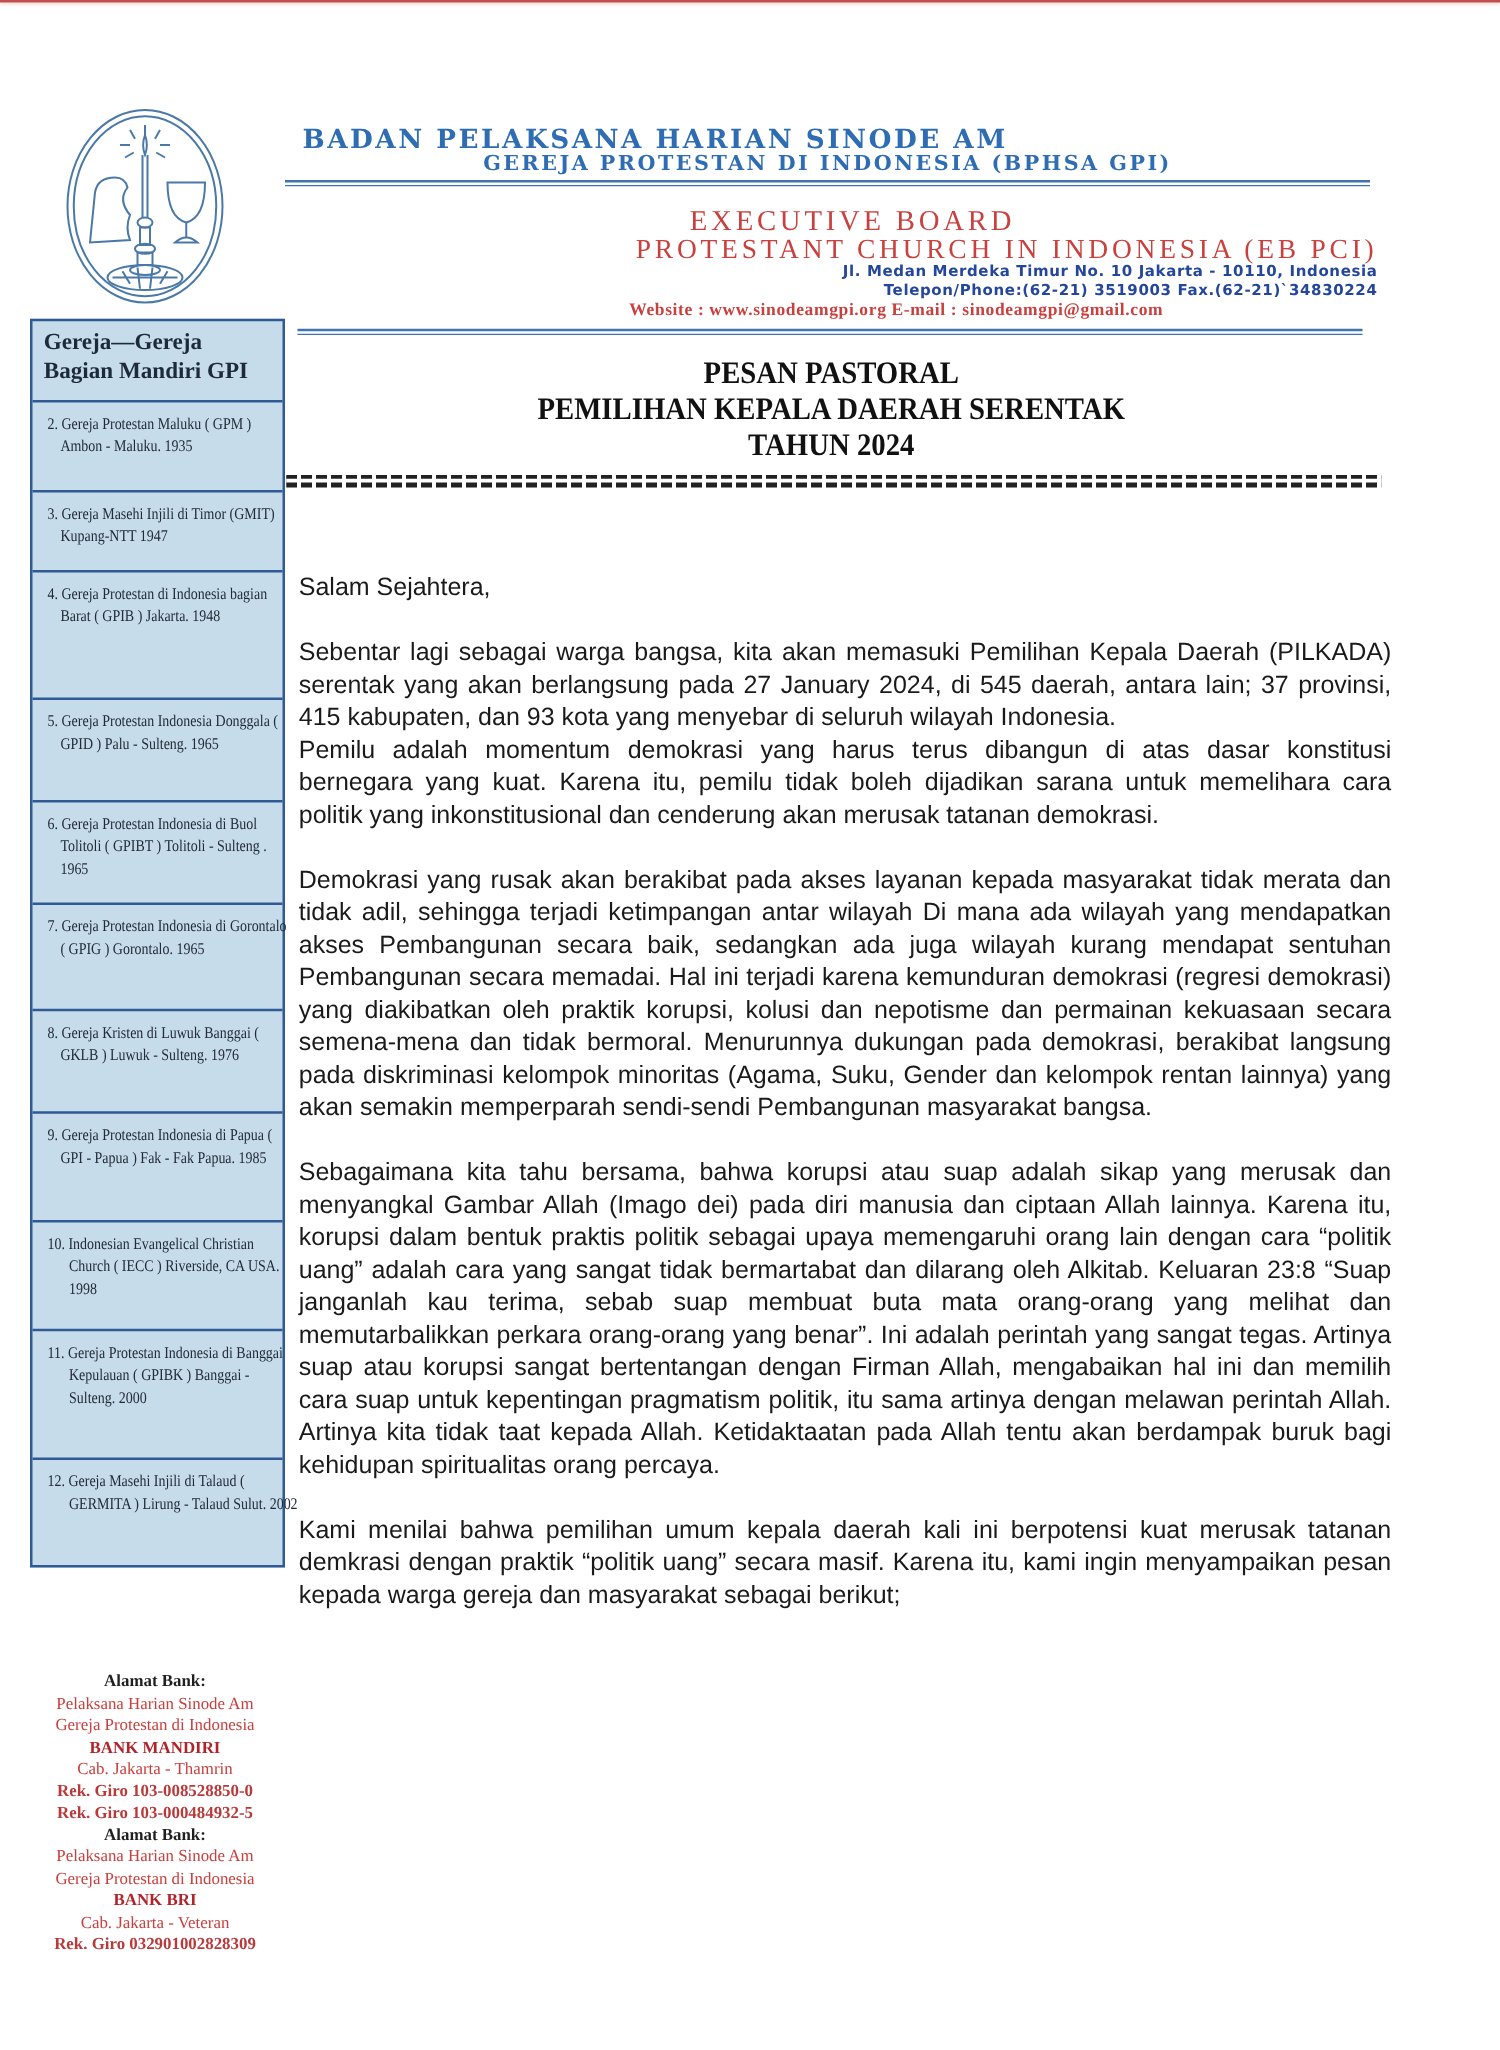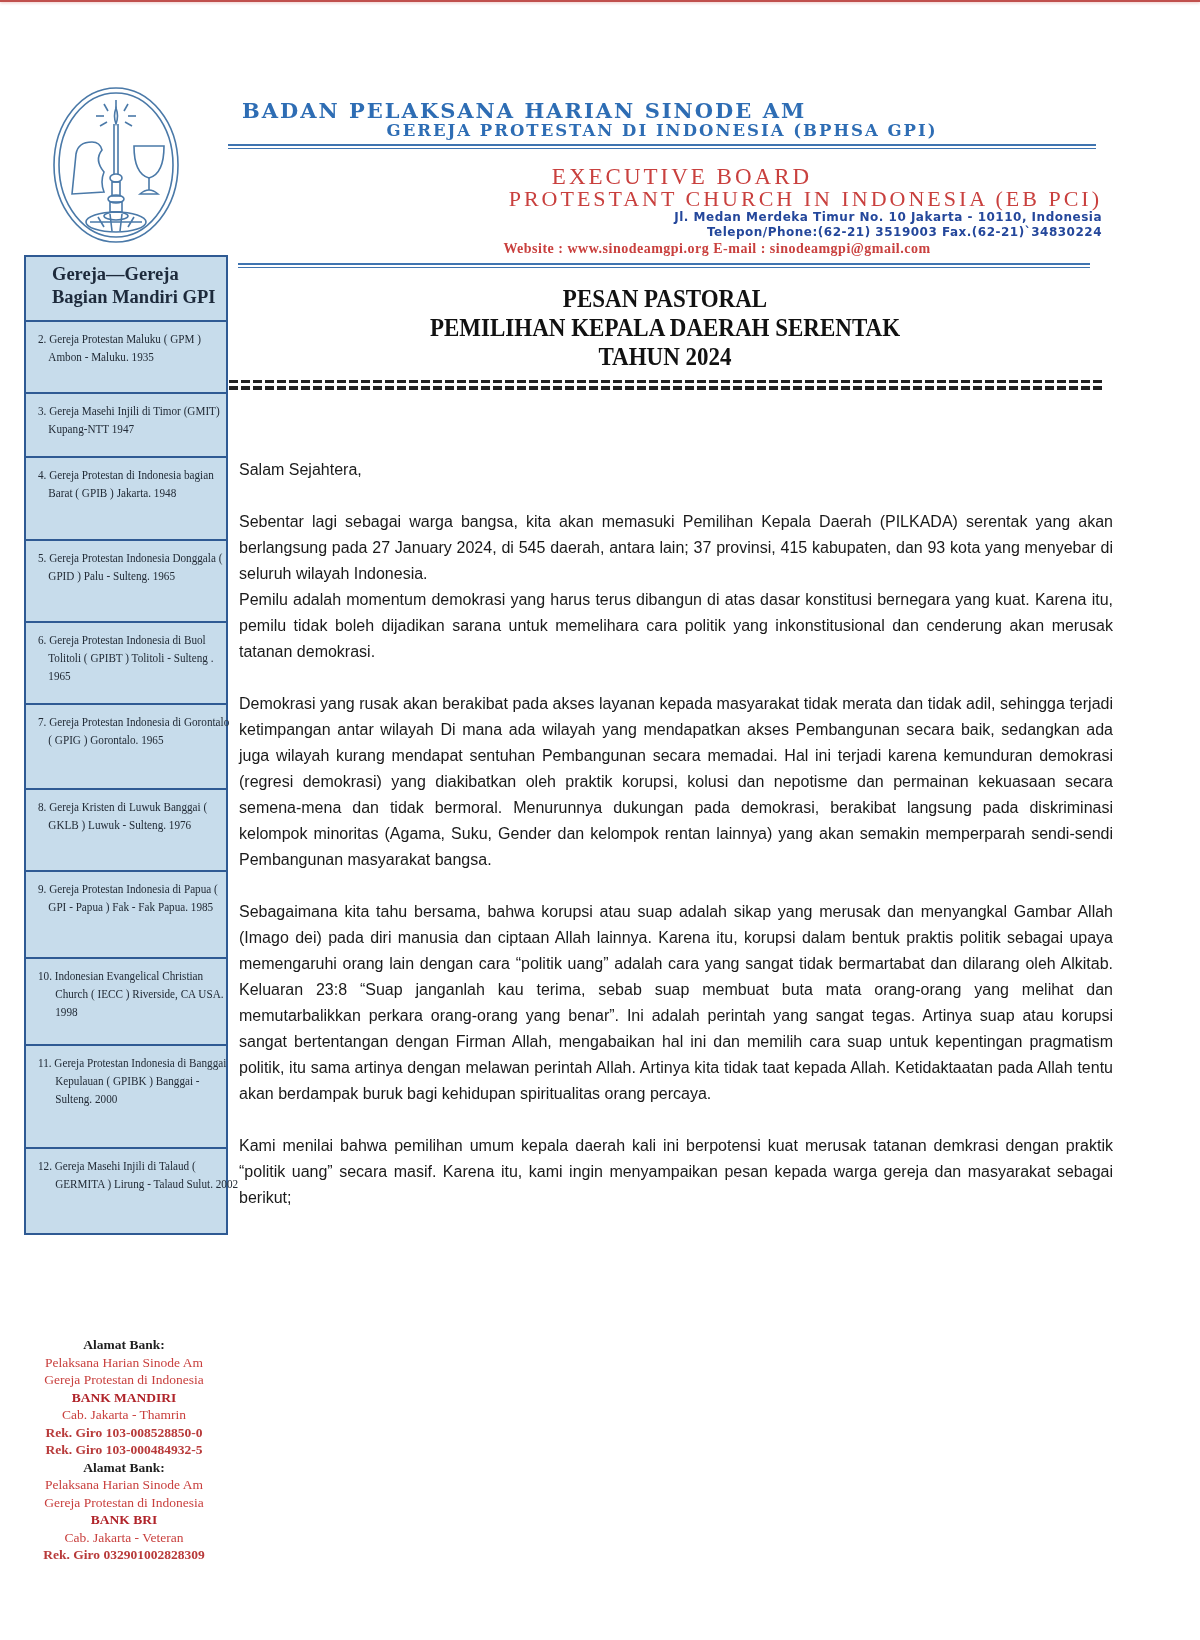--- a/index.html
+++ b/index.html
@@ -14,41 +14,41 @@
   .dbl { height: 0; border-top: 2px solid #3f74b0; border-bottom: 1px solid #3f74b0; padding-top: 2px; }
   .hdr .rule1 { margin: 4px 6px 0 6px; }
   .hdr .l3 { font-family: "Liberation Serif", serif; color: #c9403e; font-size: 23px; letter-spacing: 3px; text-align: center; line-height: 22px; margin-top: 17px; padding-left: 40px; }
   .hdr .l4 { font-family: "Liberation Serif", serif; color: #c9403e; font-size: 22px; letter-spacing: 3px; text-align: right; line-height: 22px; padding-left: 16px; }
   .hdr .l5, .hdr .l6 { font-family: "DejaVu Sans", sans-serif; font-weight: bold; color: #24479b; font-size: 12px; letter-spacing: 0.5px; text-align: right; line-height: 15px; padding-left: 120px; }
   .hdr .l7 { font-family: "Liberation Serif", serif; font-weight: bold; color: #c9403e; font-size: 14px; letter-spacing: 0.5px; text-align: center; line-height: 17px; padding-left: 110px; }
   .hdr .rule2 { margin: 6px 0 0 16px; width: 852px; }
 
   
   .sidebar { position: absolute; left: 24px; top: 255px; width: 200px; border: 2px solid #2f5a93; background: #c7dceb; }
-  .sb-head { padding: 6px 8px 7px 26px; font-family: "Liberation Serif", serif; font-weight: bold; font-size: 18.5px; line-height: 23px; color: #1d2a3b; border-bottom: 2px solid #2f5a93; height: 50px; }
+  .sb-head { padding: 6px 8px 7px 9px; font-family: "Liberation Serif", serif; font-weight: bold; font-size: 18.5px; line-height: 23px; color: #1d2a3b; border-bottom: 2px solid #2f5a93; height: 50px; }
   .sb-item { font-family: "Liberation Serif", serif; font-size: 13px; line-height: 18px; color: #222b36; border-bottom: 2px solid #2f5a93; padding: 8px 4px 0 12px; box-sizing: border-box; }
   .sb-item:last-child { border-bottom: none; }
   .sb-item .t { display: block; padding-left: 12px; text-indent: -12px; transform: scaleX(0.86); transform-origin: left; width: 116%; }
   .sb-item.wide .t { padding-left: 20px; text-indent: -20px; }
 
   
   .bank { position: absolute; left: 24px; top: 1336px; width: 200px; text-align: center; font-family: "Liberation Serif", serif; font-size: 13.5px; line-height: 17.5px; }
   .bank .hd { font-weight: bold; color: #1f1f1f; }
   .bank .rd { color: #c9403e; }
   .bank .rdb { color: #b0242a; font-weight: bold; }
   .bank .rdc { color: #b83a3a; font-weight: bold; }
 
   
   .title { position: absolute; left: 230px; top: 284px; width: 870px; text-align: center; font-family: "Liberation Serif", serif; font-weight: bold; font-size: 25px; line-height: 29px; color: #111; }
   .title .tl { display: block; transform: scaleX(0.92); }
   .eqline { position: absolute; left: 229px; top: 380px; width: 876px; height: 10px; background: repeating-linear-gradient(90deg, #222 0 9px, transparent 9px 12px); }
   .eqline::after { content: ""; position: absolute; left: 0; right: 0; top: 3px; height: 3px; background: #fff; }
 
   
-  .body { position: absolute; left: 239px; top: 457px; width: 874px; font-family: "Liberation Sans", sans-serif; font-size: 16px; line-height: 26px; color: #1a1a1a; }
+  .body { position: absolute; left: 239px; top: 457px; width: 874px; font-family: "Liberation Sans", sans-serif; font-size: 20px; line-height: 26px; color: #1a1a1a; }
   .body p { margin: 0; text-align: justify; }
   .body .gap { height: 26px; }
 </style>
 </head>
 <body>
 
 <div class="topline"></div>
 
 <svg class="logo" viewBox="0 0 128 158">
   <g fill="none" stroke="#4a79a8" stroke-width="1.6">
@@ -95,21 +95,21 @@
 </div>
 
 <div class="sidebar">
   <div class="sb-head">Gereja—Gereja Bagian Mandiri GPI</div>
   <div class="sb-item" style="height:72px">
       <span class="t">2. Gereja Protestan Maluku ( GPM ) Ambon - Maluku. 1935</span>
     </div>
   <div class="sb-item" style="height:64px">
       <span class="t">3. Gereja Masehi Injili di Timor (GMIT) Kupang-NTT 1947</span>
     </div>
-  <div class="sb-item" style="height:83px">
+  <div class="sb-item" style="height:102px">
       <span class="t">4. Gereja Protestan di Indonesia bagian Barat ( GPIB ) Jakarta. 1948</span>
     </div>
   <div class="sb-item" style="height:82px">
       <span class="t">5. Gereja Protestan Indonesia Donggala ( GPID ) Palu - Sulteng. 1965</span>
     </div>
   <div class="sb-item" style="height:82px">
       <span class="t">6. Gereja Protestan Indonesia di Buol  Tolitoli ( GPIBT ) Tolitoli - Sulteng . 1965</span>
     </div>
   <div class="sb-item" style="height:85px">
       <span class="t">7. Gereja Protestan Indonesia di Gorontalo ( GPIG ) Gorontalo. 1965</span>

